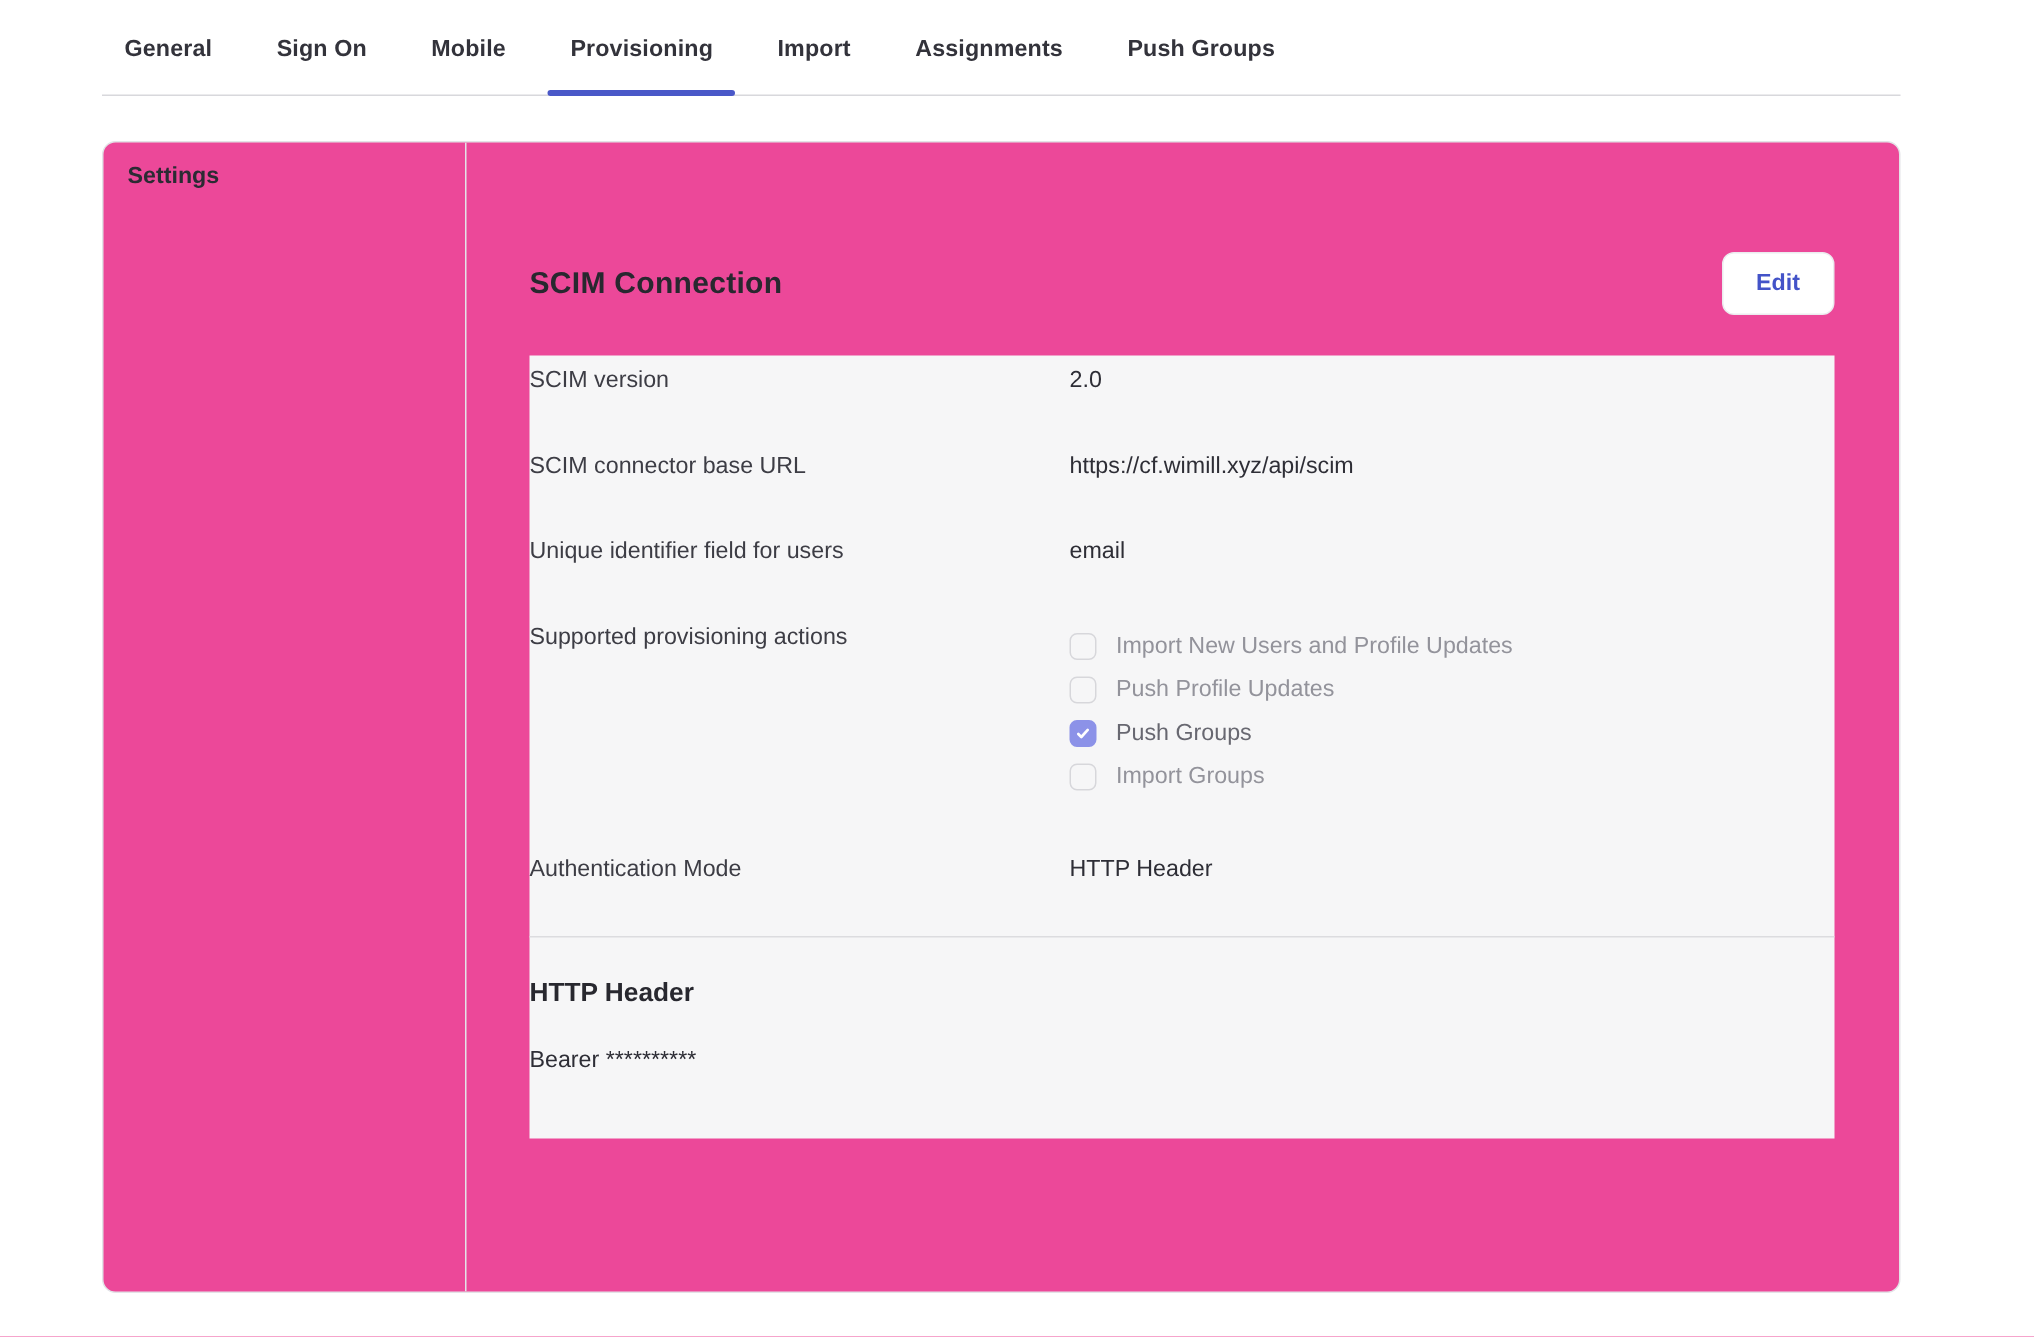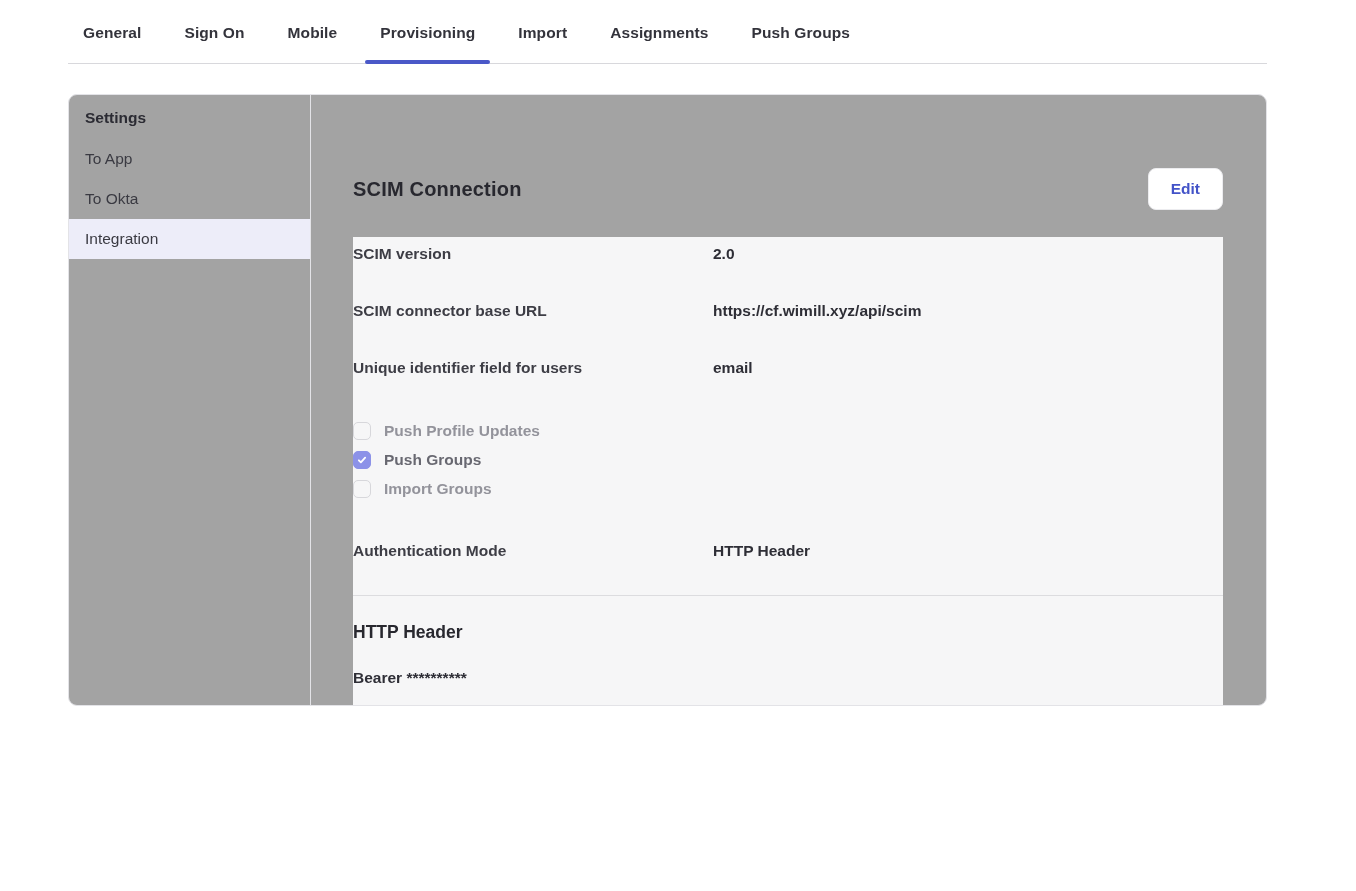--- a/index.html
+++ b/index.html
@@ -15,32 +15,32 @@
   *{box-sizing:border-box;margin:0;padding:0;}
   body{
     width:1356px;height:891px;background:#fff;
     font-family:"Liberation Sans",sans-serif;color:#30303a;overflow:hidden;
   }
   
   .tabbar{display:flex;gap:43px;padding:24px 15px 0;margin:0 89px 0 68px;border-bottom:1px solid var(--tab-border);}
   .tab{font-size:15.5px;font-weight:700;color:#33333b;padding-bottom:21px;position:relative;cursor:pointer;white-space:nowrap;letter-spacing:.1px;text-align:right;}
   .tab.active::after{content:"";position:absolute;left:-15px;right:-15px;bottom:-1px;height:4px;border-radius:3px;background:var(--accent);}
   
-  .card{display:flex;margin:30px 89px 0 68px;height:612px;border:1px solid var(--card-border);border-radius:9px;background:#a3a3a3;overflow:hidden;}
+  .card{display:flex;margin:30px 89px 0 68px;height:768px;border:1px solid var(--card-border);border-radius:9px;background:#ec4899;overflow:hidden;}
   .sidebar{width:242px;border-right:1px solid var(--card-border);flex-shrink:0;}
   .side-header{padding:14px 16px 12px;font-weight:700;font-size:15.5px;color:#2b2b33;}
   .side-item{padding:11px 16px;font-size:15.5px;color:#3a3a42;cursor:pointer;}
   .side-item.selected{background:var(--selected-bg);}
   .content{flex:1;padding:0 43px 0 42px;overflow:hidden;}
   .section-header{margin-top:73px;display:flex;justify-content:space-between;align-items:center;}
   .section-title{font-size:20px;font-weight:700;color:#28282f;letter-spacing:.2px;}
   .edit-btn{background:#fff;border:1px solid #ececef;border-radius:8px;padding:11px 22px;font-size:15.5px;font-weight:700;color:var(--edit-link);cursor:pointer;font-family:Liberation Sans, sans-serif;}
   
   .panel{margin-top:27px;background:var(--panel-bg);padding-bottom:12px;}
-  .frow{display:flex;align-items:flex-start;padding:8px 0 31px;font-weight:bold;}
+  .frow{display:flex;align-items:flex-start;padding:8px 0 31px;}
   .flabel{width:360px;flex-shrink:0;font-size:15.5px;color:#3d3d45;}
   .fvalue{font-size:15.5px;color:#2e2e36;}
   .cbgroup{display:flex;flex-direction:column;}
   .cbopt{display:flex;align-items:center;gap:13px;height:29px;cursor:pointer;}
   .cbox{width:18px;height:18px;border-radius:5px;border:1.5px solid #d7d7db;background:transparent;display:flex;align-items:center;justify-content:center;flex-shrink:0;}
   .cbox.checked{background:var(--checkbox-checked);border-color:var(--checkbox-checked);}
   .cbox svg{width:12px;height:12px;display:block;}
   .cblabel{font-size:15.5px;color:#93939b;}
   .cblabel.on{color:#686871;}
   .divider{border-top:1px solid var(--divider);margin-top:4px;}
@@ -55,25 +55,20 @@
     <div class="tab">Mobile</div>
     <div class="tab active">Provisioning</div>
     <div class="tab">Import</div>
     <div class="tab">Assignments</div>
     <div class="tab">Push Groups</div>
   </nav>
 
 <div class="card">
   <aside class="sidebar">
     <div class="side-header">Settings</div>
-    <div>
-        <div class="side-item">To App</div>
-        <div class="side-item">To Okta</div>
-        <div class="side-item selected">Integration</div>
-      </div>
   </aside>
 
   <section class="content">
     <div class="section-header">
       <h2 class="section-title">SCIM Connection</h2>
       <button class="edit-btn">Edit</button>
     </div>
 
     <div class="panel">
       <div>
@@ -83,21 +78,26 @@
           </div>
           <div class="frow">
             <div class="flabel">SCIM connector base URL</div>
             <div class="fvalue">https://cf.wimill.xyz/api/scim</div>
           </div>
           <div class="frow">
             <div class="flabel">Unique identifier field for users</div>
             <div class="fvalue">email</div>
           </div>
           <div class="frow">
+            <div class="flabel">Supported provisioning actions</div>
             <div class="cbgroup">
+              <label class="cbopt">
+                <span class="cbox"></span>
+                <span class="cblabel">Import New Users and Profile Updates</span>
+              </label>
               <label class="cbopt">
                 <span class="cbox"></span>
                 <span class="cblabel">Push Profile Updates</span>
               </label>
               <label class="cbopt">
                 <span class="cbox checked">
                   <svg viewBox="0 0 16 16">
                     <path d="M3.8 8.4l2.7 2.7 5.7-6.3" fill="none" stroke="#fff" stroke-width="2.4" stroke-linecap="round" stroke-linejoin="round"></path>
                   </svg>
                 </span>

